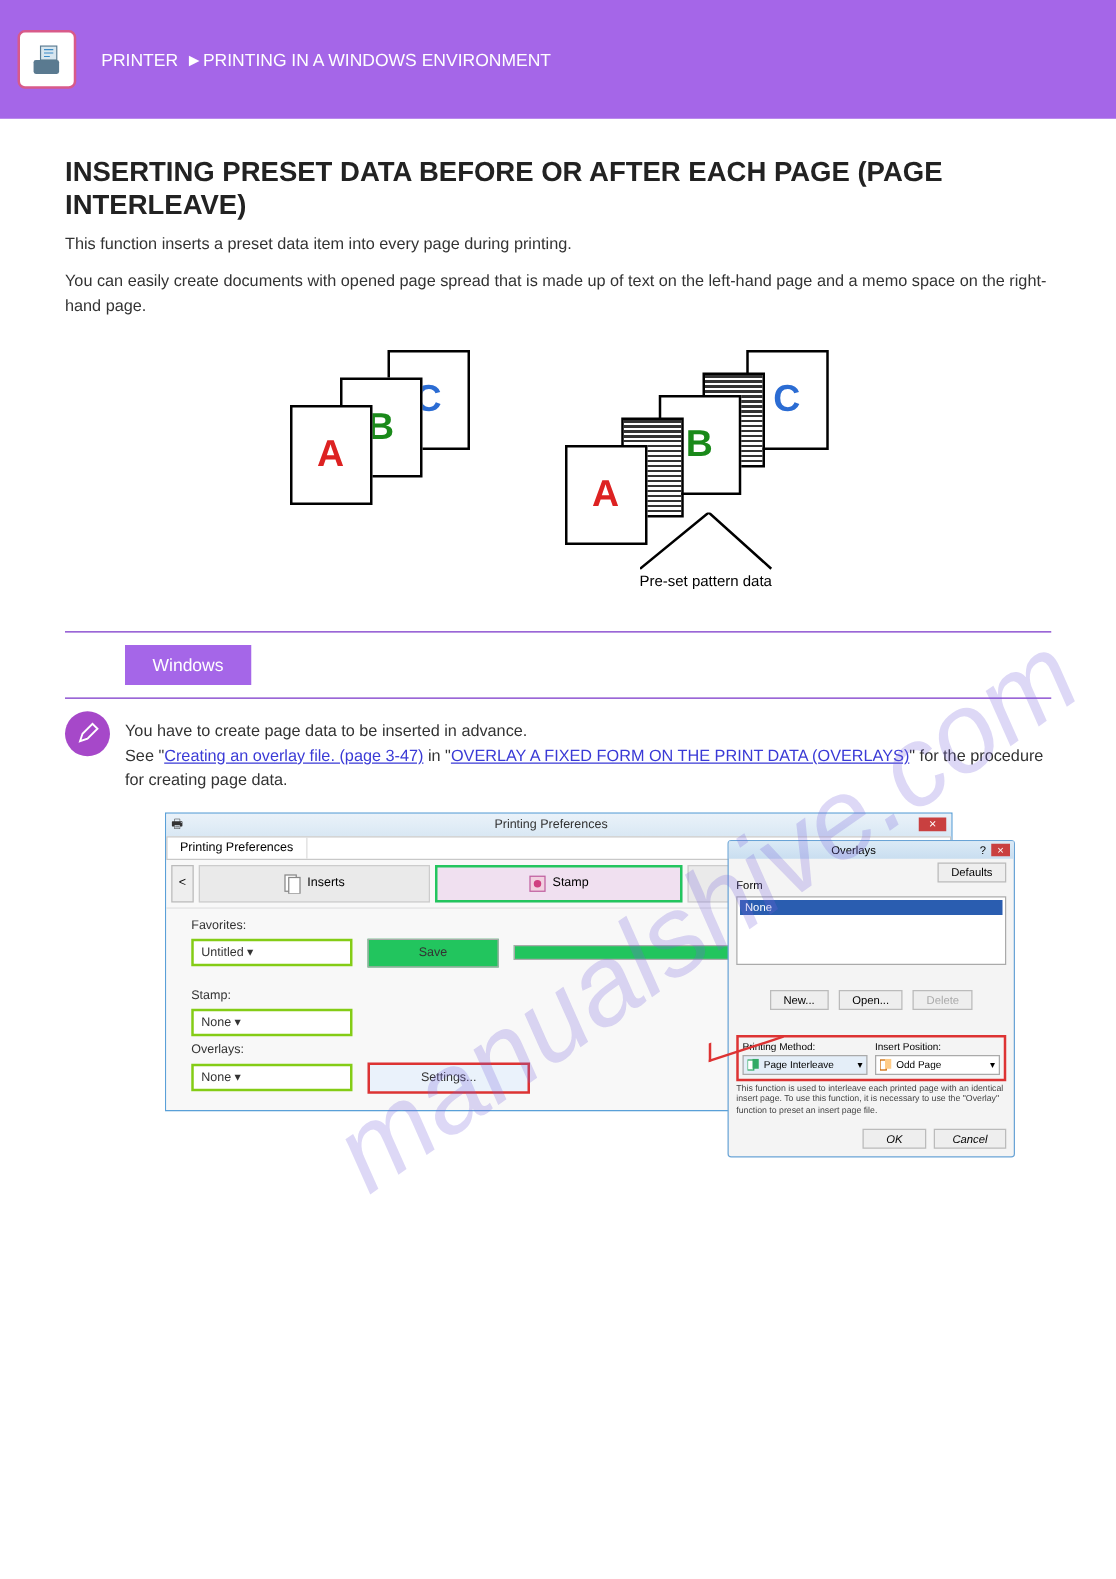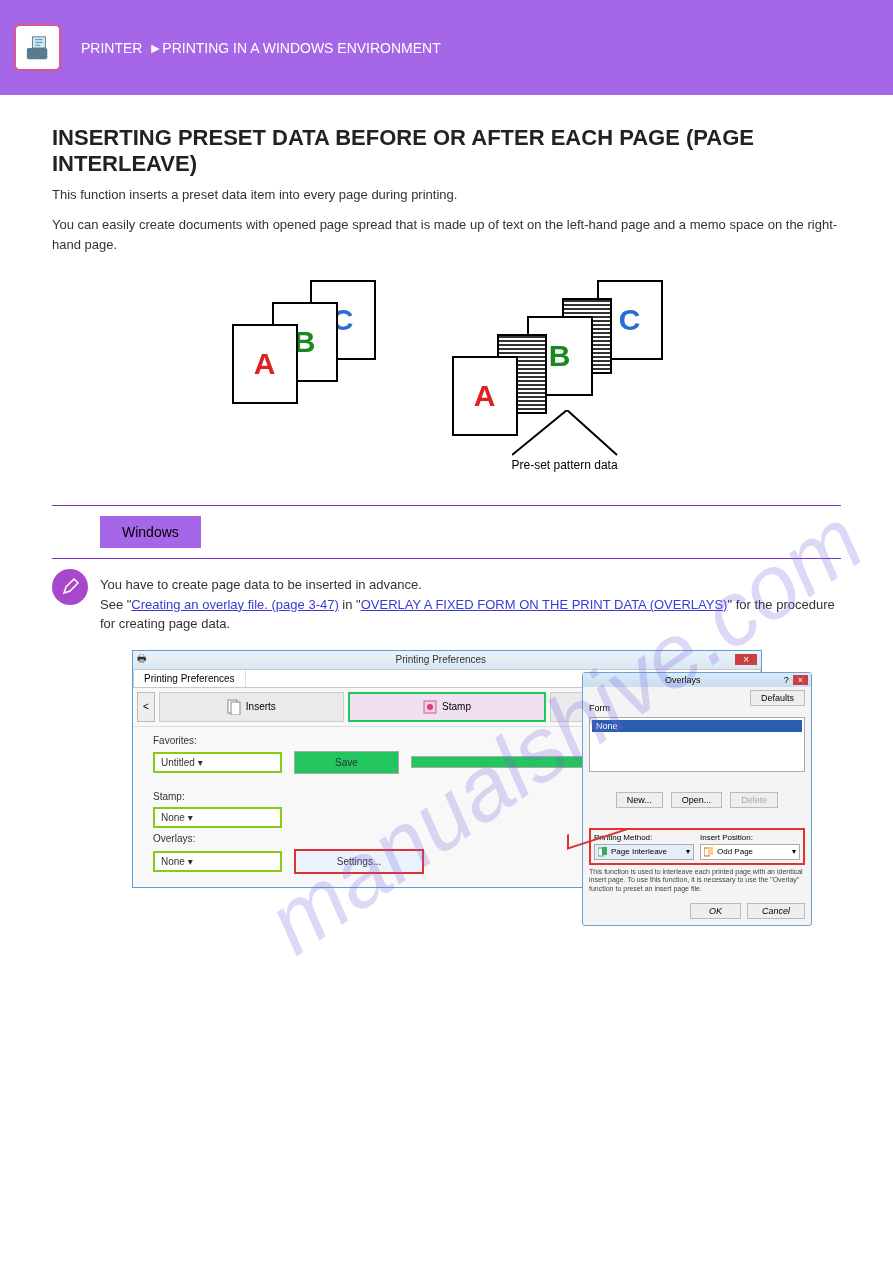--- a/index.html
+++ b/index.html
@@ -15,21 +15,21 @@
 .card { position: absolute; width: 66px; height: 80px; border: 2px solid #000; background: #fff; display: flex; align-items: center; justify-content: center; font-size: 30px; font-weight: bold; }
 .cA { color: #d22; }
 .cB { color: #1a8a1a; }
 .cC { color: #2b6cd3; }
 .shade { position: absolute; width: 50px; height: 80px; border: 2px solid #000; background: repeating-linear-gradient(#333,#333 2px,#fff 2px,#fff 4px); }
 .info-row { border-top: 1px solid #7a35c9; padding: 10px 0; display: flex; align-items: flex-start; gap: 12px; font-size: 13px; }
 .info-row:last-of-type { border-bottom: 1px solid #7a35c9; }
 .badge { width: 36px; height: 36px; border-radius: 50%; display: flex; align-items: center; justify-content: center; flex-shrink: 0; }
 .badge-back { background: #a648c9; }
 .badge-write { background: #a648c9; }
-.win-btn { background: #a566e8; color: #000000; padding: 8px 22px; font-size: 14px; display: inline-block; margin: 4px 0; }
+.win-btn { background: #a566e8; color: #ffffff; padding: 8px 22px; font-size: 14px; display: inline-block; margin: 4px 0; }
 .info-text a, .link { color: #3a3ad6; text-decoration: underline; cursor: pointer; }
 .info-text { line-height: 1.5; color: #333; padding-top:6px;}
 .screenshot { margin: 6px 0 0 80px; position: relative; width: 640px; }
 .mainwin { width: 630px; border: 1px solid #5aa0d8; background: #f0f4f8; }
 .titlebar { height: 18px; background: linear-gradient(#eaf2f9,#d9e8f4); display: flex; align-items: center; justify-content: space-between; font-size: 10px; color: #333; padding: 0 4px; }
 .titlebar .closebtn { background:#c94040;color:#fff;padding:0 8px;font-size:10px;}
 .titlebar .mid{flex:1;text-align:center;}
 .tabrow { background:#fff;border:1px solid #c8c8c8;display:flex;font-size:10px;}
 .tabrow span{padding:3px 10px;border-right:1px solid #ddd;}
 .tabnav { display:flex;align-items:center;gap:4px;padding:4px;background:#f8f8f8;border-bottom:1px solid #ddd;}

